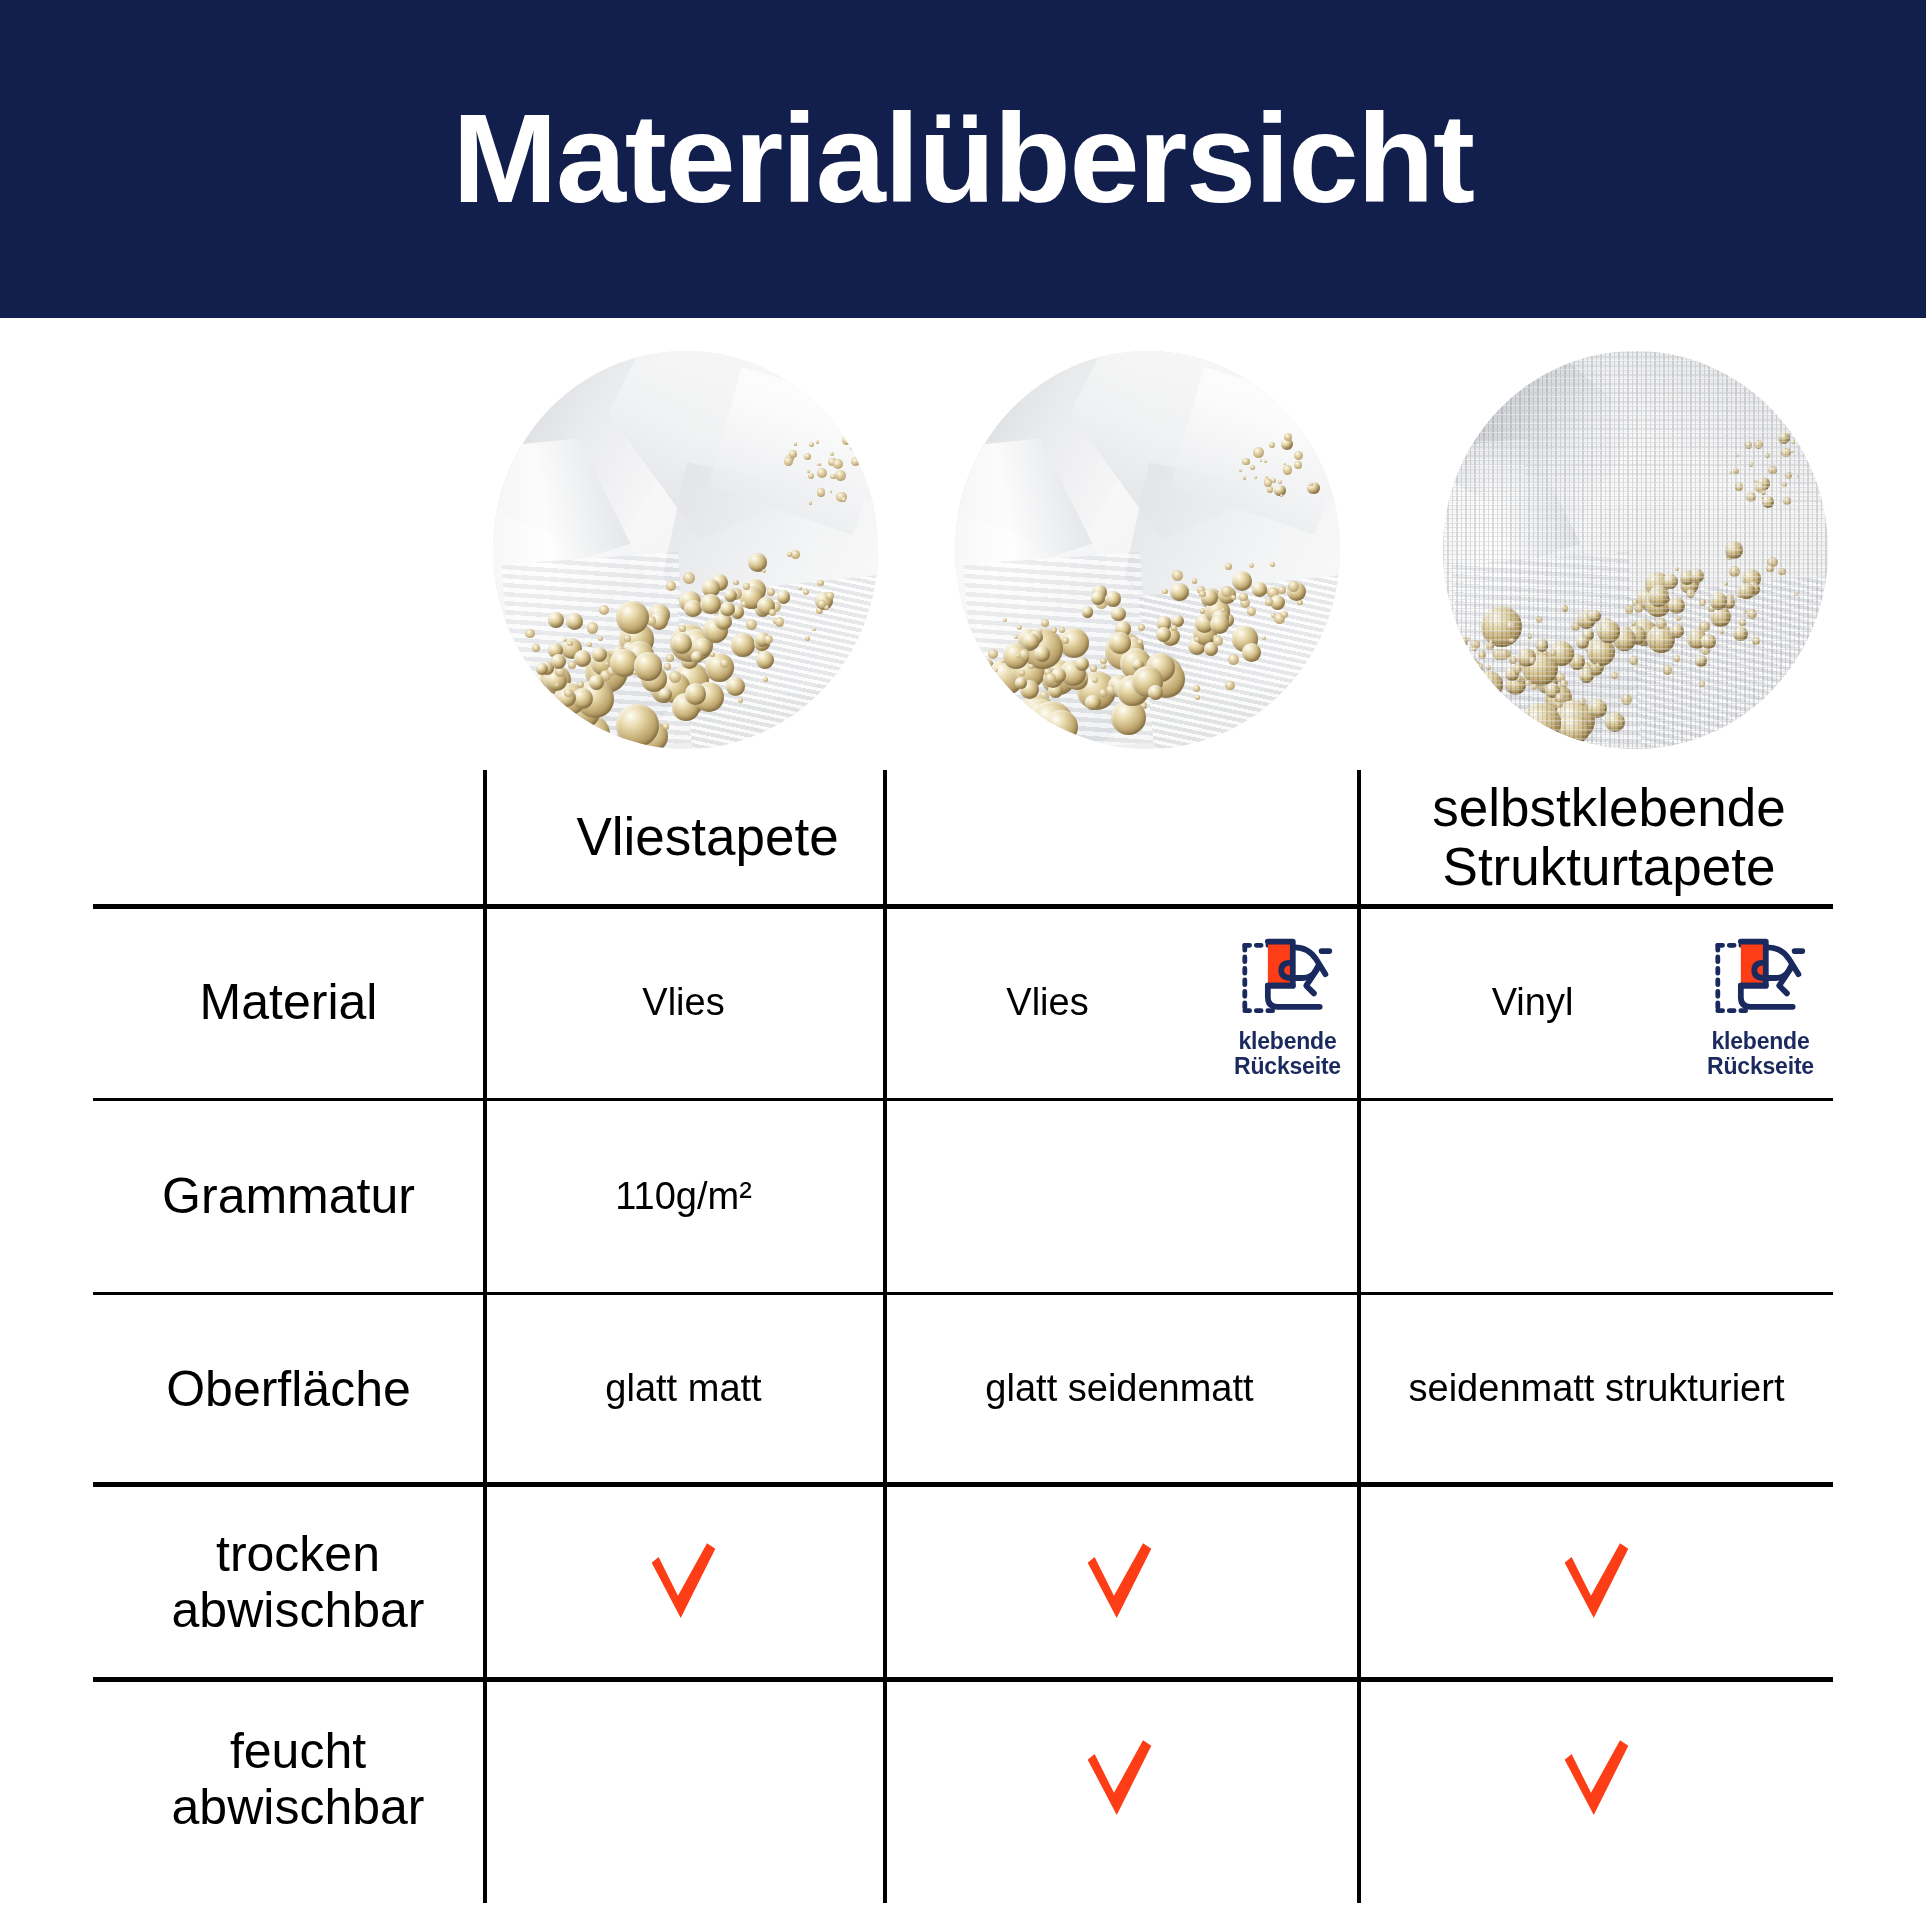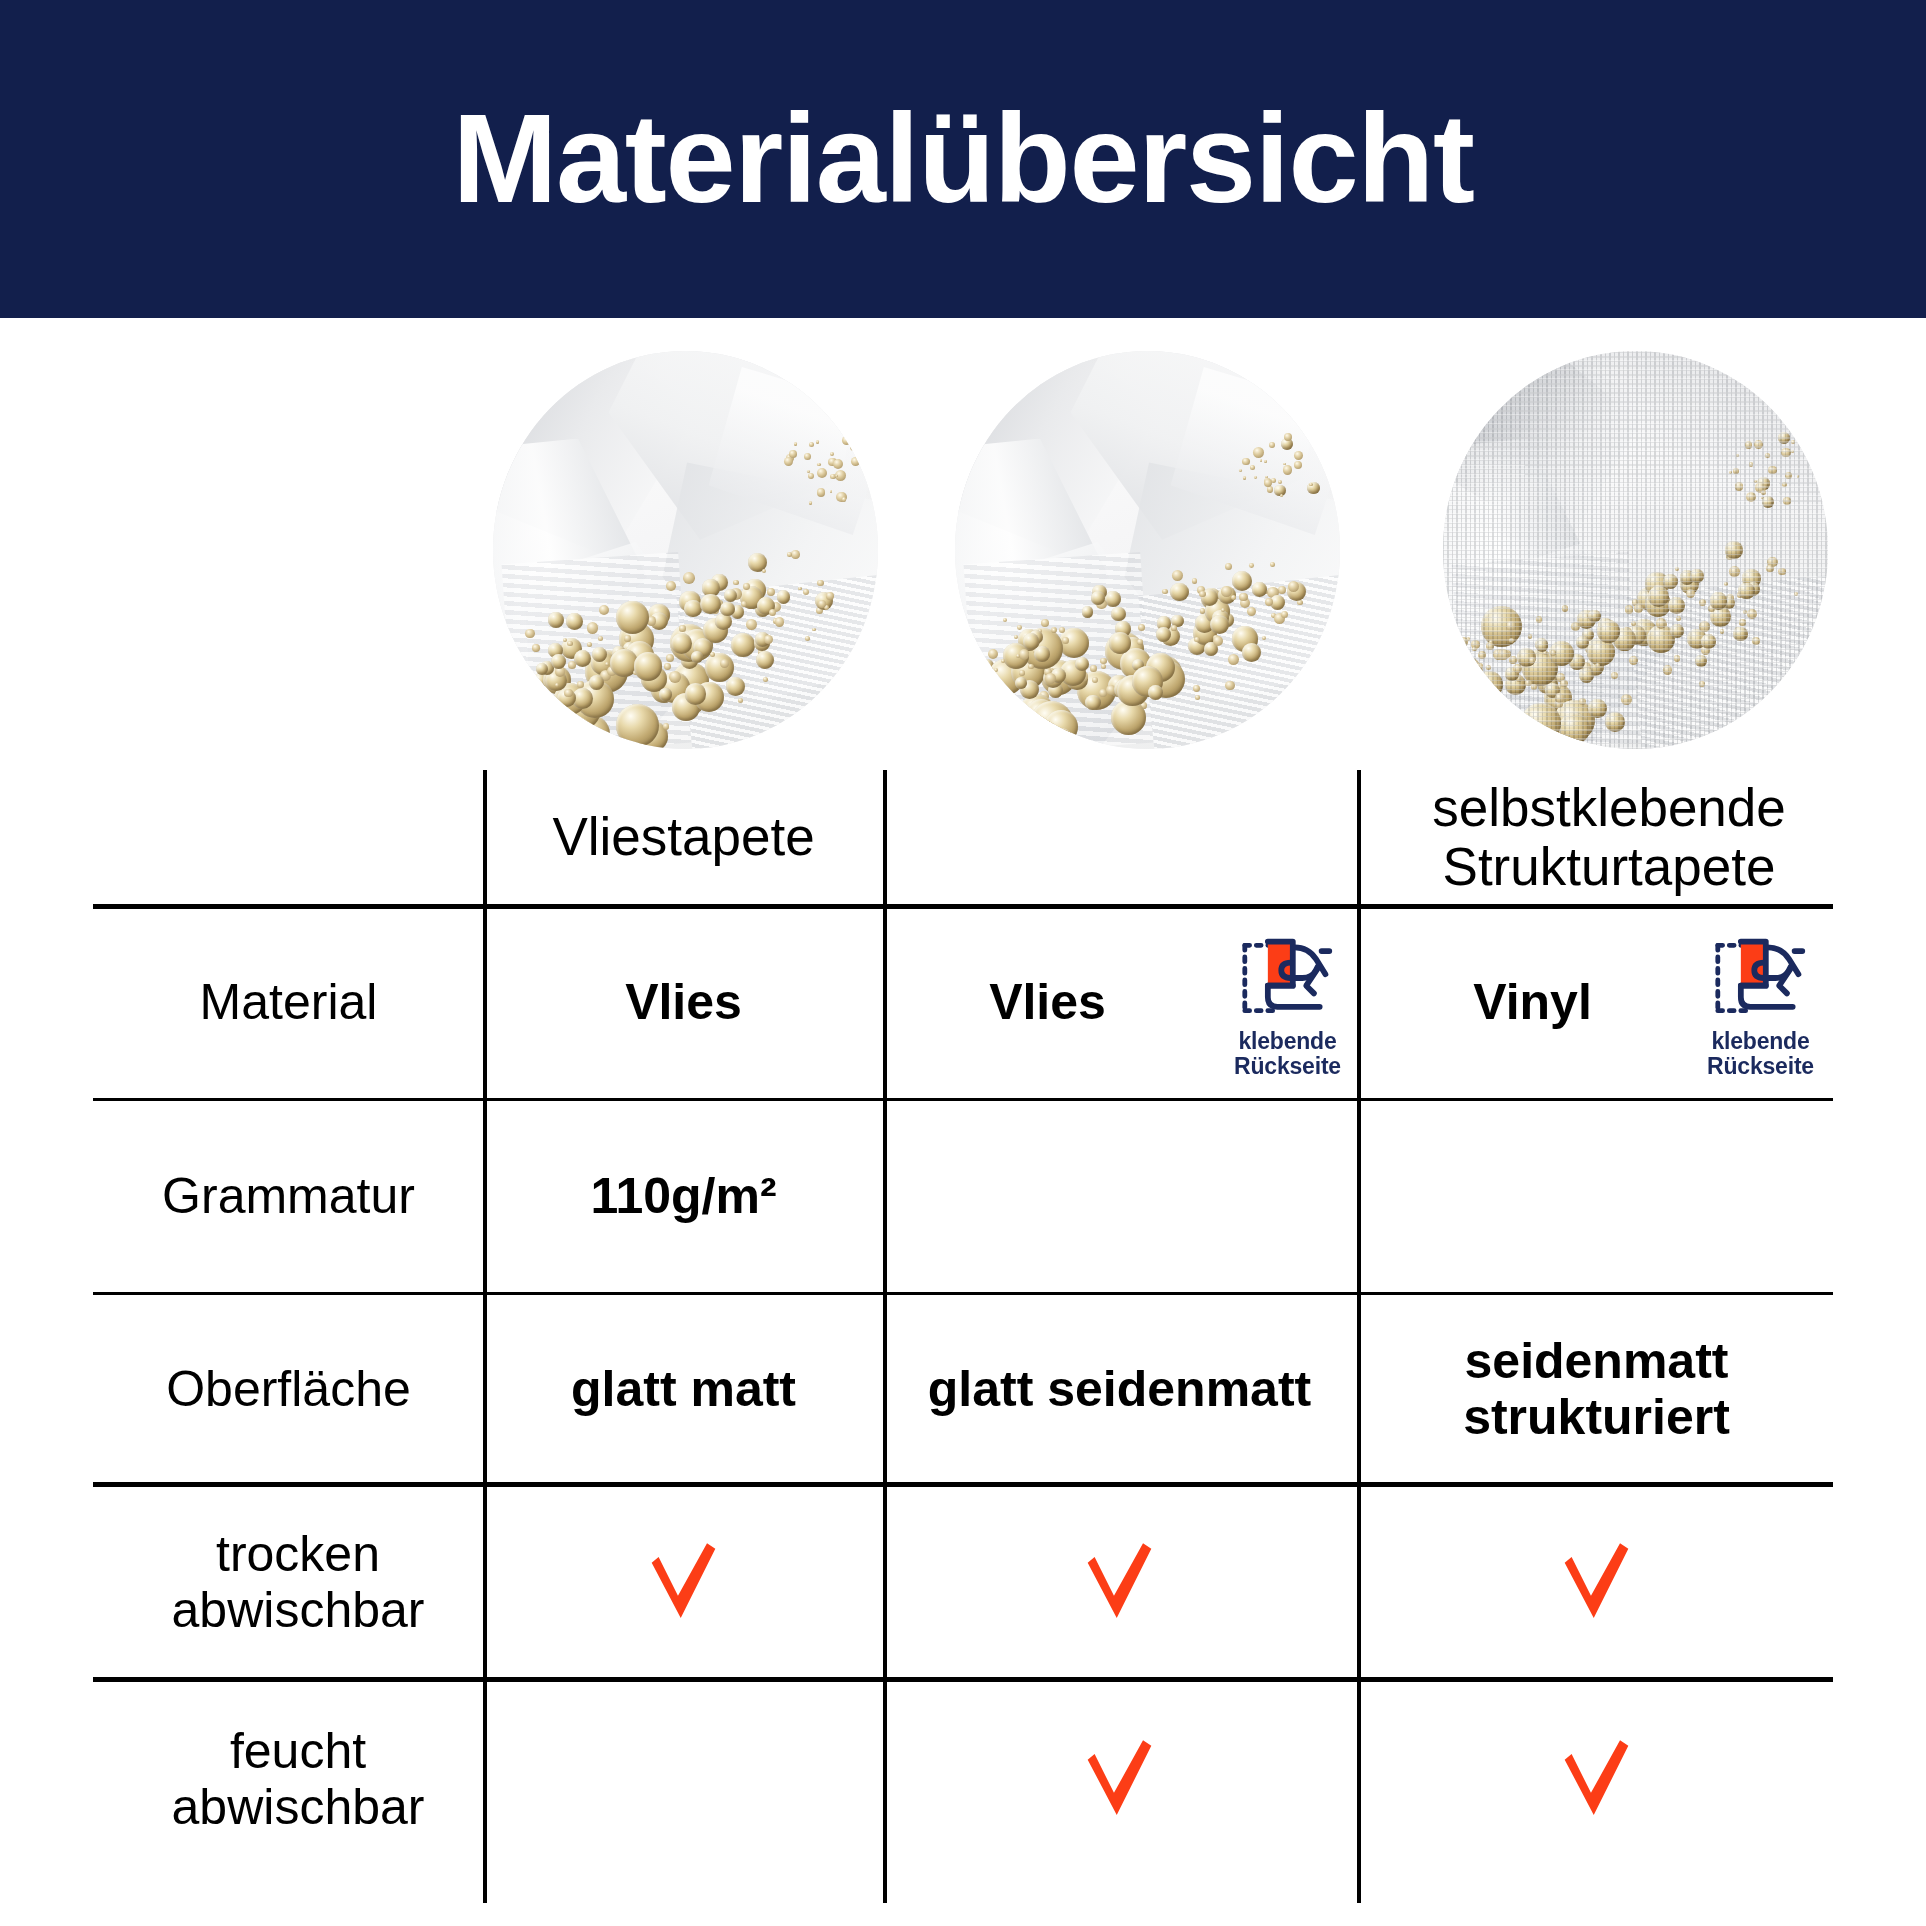--- a/index.html
+++ b/index.html
@@ -114,21 +114,21 @@
   .table{position:absolute;left:0;top:0;width:1926px;height:1926px;}
   .vline{position:absolute;background:#000;width:3.9px;}
   .hline{position:absolute;background:#000;height:4.5px;left:93px;width:1740px;}
   .hline.thin{height:3.2px;}
 
   .cell{position:absolute;display:flex;align-items:center;justify-content:center;
         text-align:center;color:#000;line-height:1.12;}
 
   .hdr-text{font-size:53px;font-weight:400;}
   .rowlabel{font-size:50px;font-weight:400;}
-  .val{font-size:50px;font-weight:700;}
+  .val{font-size:38px;font-weight:400;}
 
   
   .sticky{
     position:absolute;display:flex;flex-direction:column;align-items:center;
     width:161px;
   }
   .sticky-label{
     margin-top:2.6px;color:#1b2a5e;font-size:23px;font-weight:700;line-height:1.12;
     text-align:center;letter-spacing:-0.2px;
   }
@@ -724,21 +724,21 @@
     <div class="vline" style="left:483px;top:770px;height:1133px;"></div>
     <div class="vline" style="left:883px;top:770px;height:1133px;"></div>
     <div class="vline" style="left:1357px;top:770px;height:1133px;"></div>
 
     <div class="hline" style="top:904px;"></div>
     <div class="hline thin" style="top:1098px;"></div>
     <div class="hline thin" style="top:1292px;"></div>
     <div class="hline" style="top:1482px;"></div>
     <div class="hline" style="top:1677px;"></div>
 
-    <div class="cell hdr-text" style="left:487px;top:770px;width:393px;height:134px;">Vliestapete</div>
+    <div class="cell hdr-text" style="left:487px;top:770px;width:393px;height:134px;padding-left:24px;">Vliestapete</div>
     <div class="cell hdr-text" style="left:1372px;top:770px;width:461px;height:134px;justify-content:flex-start;padding-left:13px;box-sizing:border-box;">selbstklebende Strukturtapete</div>
 
     <div class="cell rowlabel" style="left:96px;top:907px;width:385px;height:190px;">Material</div>
     <div class="cell val" style="left:487px;top:907px;width:393px;height:190px;">Vlies</div>
     <div class="cell val" style="left:887px;top:907px;width:321px;height:190px;">Vlies</div>
     <div class="cell val" style="left:1372px;top:907px;width:321px;height:190px;">Vinyl</div>
 
     <div class="sticky" style="left:1207px;top:930px;">
       <svg width="106" height="96" viewBox="0 0 110 100">
         <g fill="none" stroke="#1b2a5e" stroke-width="5" stroke-linecap="round" stroke-linejoin="round">

